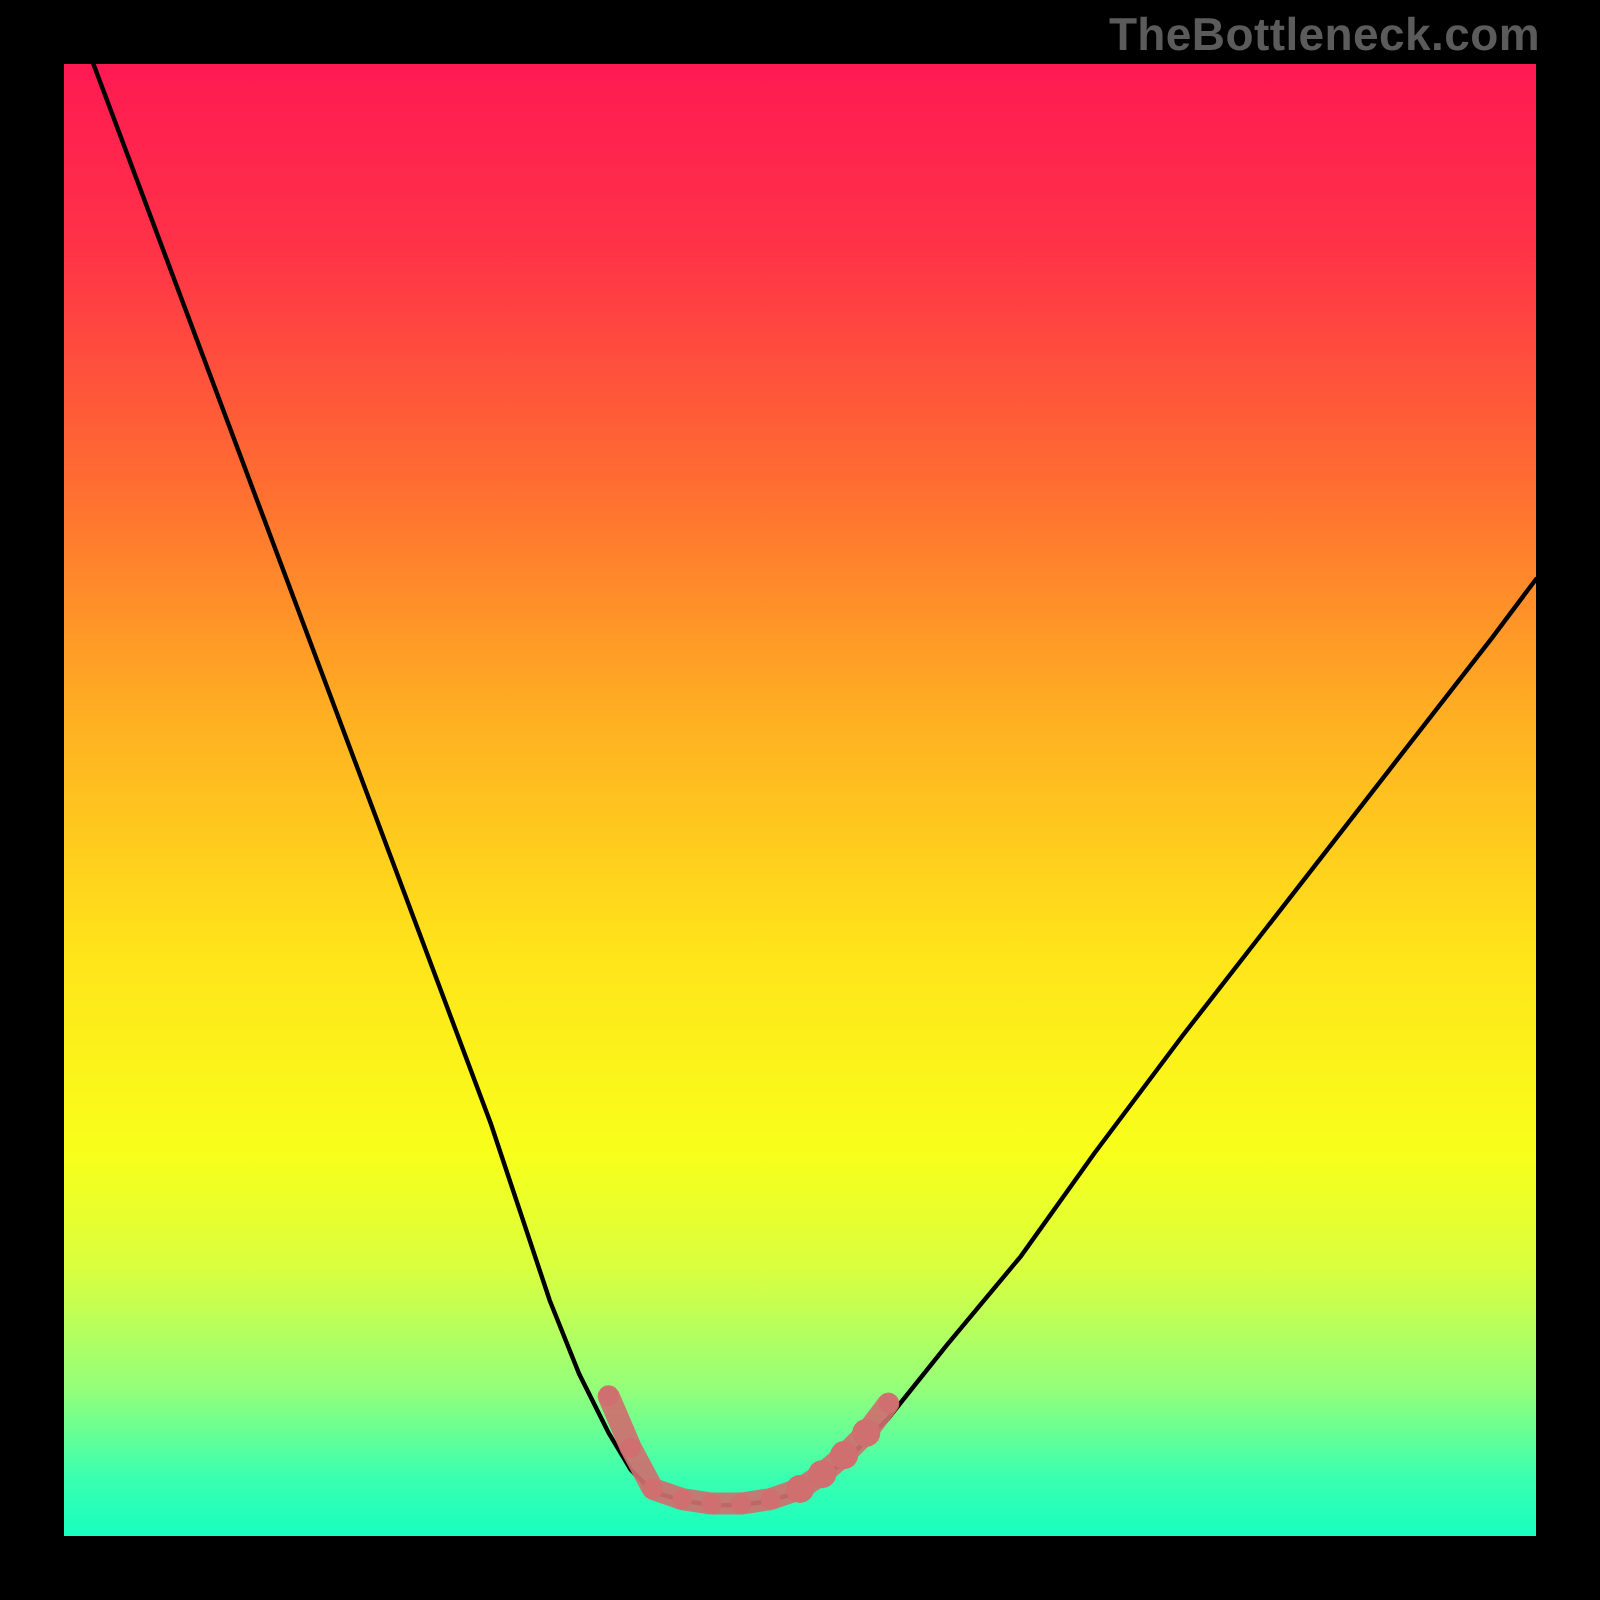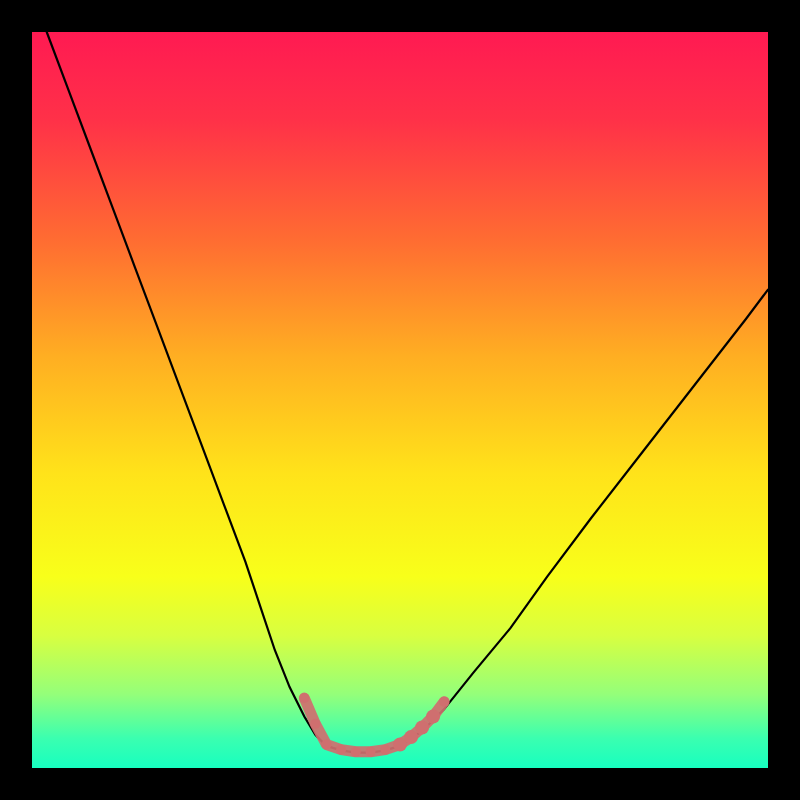--- a/index.html
+++ b/index.html
@@ -42,20 +42,21 @@
     left: 0;
     width: 736px;
     height: 736px;
     overflow: visible;
   }
 </style>
 </head>
 <body>
 
 <div class="frame">
+  <div class="watermark">TheBottleneck.com</div>
   <div class="plot" id="plot" style="background: linear-gradient(rgb(255, 26, 82) 0%, rgb(255, 49, 72) 12%, rgb(255, 107, 50) 28%, rgb(255, 174, 34) 44%, rgb(255, 227, 26) 60%, rgb(248, 255, 26) 74%, rgb(216, 255, 64) 82%, rgb(148, 255, 122) 90%, rgb(58, 255, 176) 96%, rgb(23, 255, 192) 100%);">
     <svg class="curves" id="svg" viewBox="0 0 736 736">
         <path d="M 14.72 0.00 L 36.80 58.88 L 58.88 117.76 L 80.96 176.64 L 103.04 235.52 L 125.12 294.40 L 147.20 353.28 L 169.28 412.16 L 191.36 471.04 L 213.44 529.92 L 228.16 574.08 L 242.88 618.24 L 257.60 655.04 L 272.32 684.48 L 283.36 702.88 L 294.40 713.92 L 294.40 713.92 L 309.12 718.34 L 323.84 720.54 L 338.56 720.54 L 353.28 718.34 L 368.00 713.92 L 368.00 713.92 L 390.08 699.20 L 412.16 677.12 L 441.60 640.32 L 478.40 596.16 L 515.20 544.64 L 559.36 485.76 L 610.88 419.52 L 662.40 353.28 L 713.92 287.04 L 736.00 257.60" fill="none" stroke="#000000" stroke-width="2.2" stroke-linecap="round"></path>
         <path d="M 272.32 666.08 L 283.36 691.84 L 294.40 712.45 L 309.12 717.60 L 323.84 719.81 L 338.56 719.81 L 353.28 717.60 L 368.00 712.45 L 379.04 705.09 L 390.08 695.52 L 401.12 684.48 L 412.16 669.76" fill="none" stroke="#cf6f6f" stroke-width="11" stroke-linecap="round" stroke-linejoin="round" opacity="0.92"></path>
         <circle cx="272.32" cy="666.08" r="5" fill="#cf6f6f"></circle>
         <circle cx="283.36" cy="691.84" r="5" fill="#cf6f6f"></circle>
         <circle cx="294.40" cy="712.45" r="5" fill="#cf6f6f"></circle>
         <circle cx="309.12" cy="717.60" r="5" fill="#cf6f6f"></circle>
         <circle cx="323.84" cy="719.81" r="5" fill="#cf6f6f"></circle>
         <circle cx="338.56" cy="719.81" r="5" fill="#cf6f6f"></circle>

